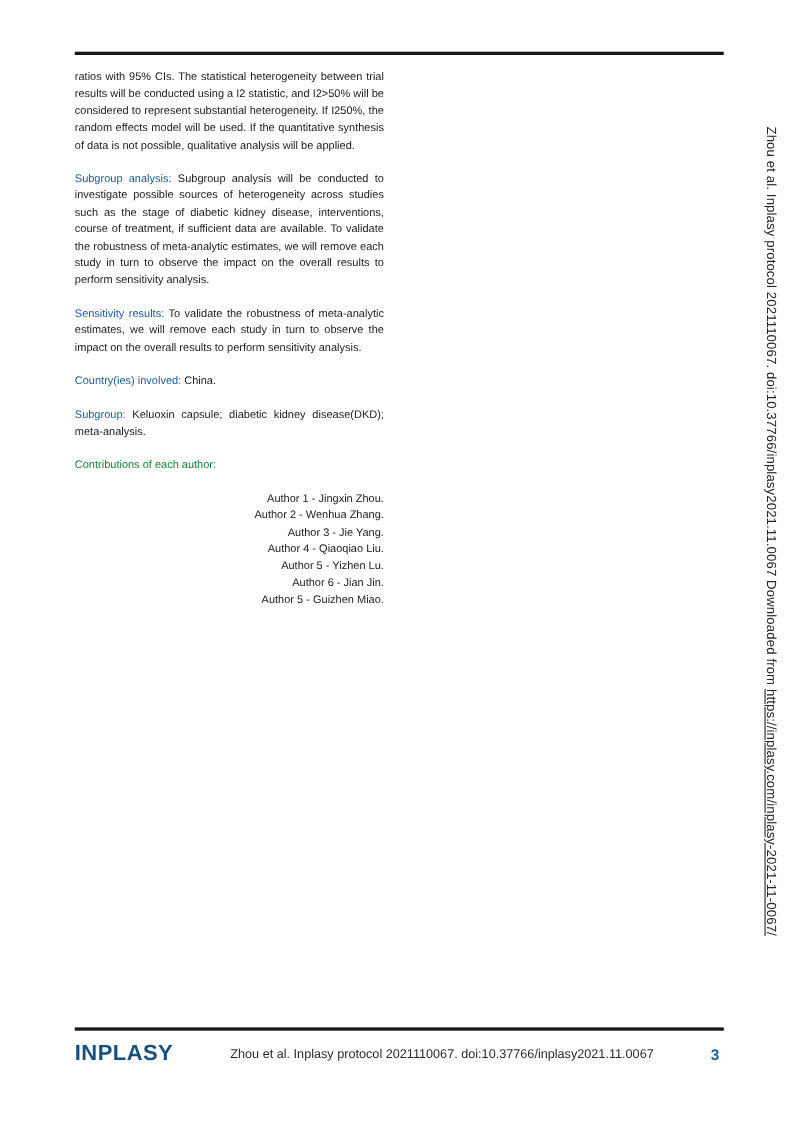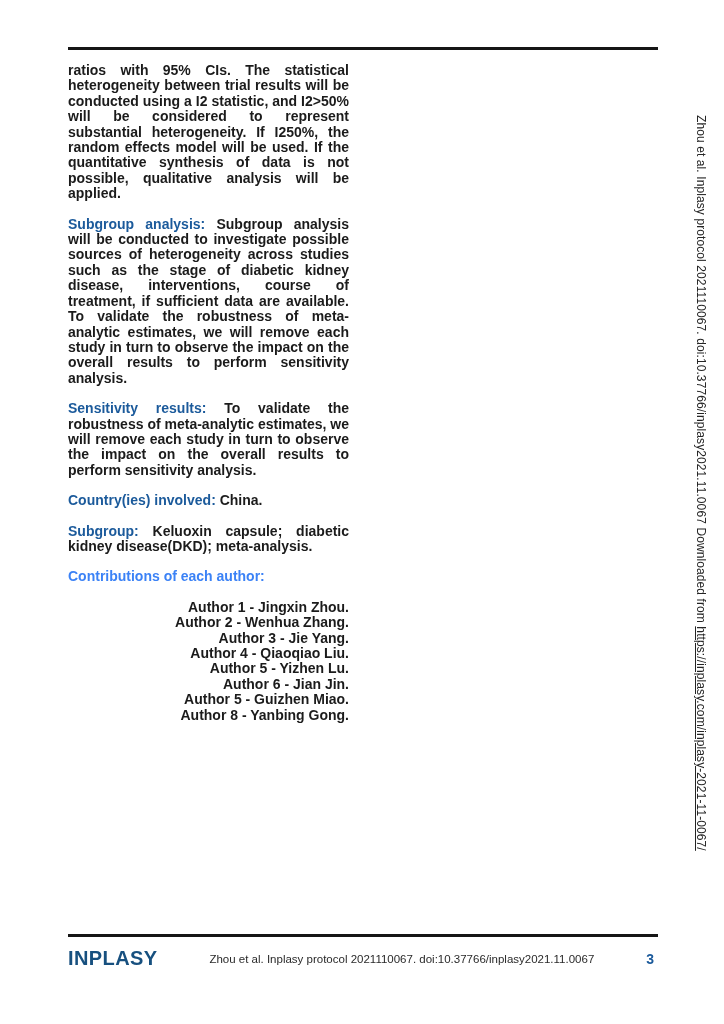--- a/index.html
+++ b/index.html
@@ -20,27 +20,27 @@
   }
   .rule-top { top: 47px; }
   .rule-bottom { top: 934px; }
 
   .content {
     position: absolute;
     left: 68px;
     top: 63px;
     width: 281px;
     color: #1b1b1b;
-    font-size: 14px;
+    font-size: 10px;
     line-height: 15.4px;
-    font-weight: bold;
+    font-weight: normal;
   }
   .content p { margin: 0 0 15px 0; text-align: justify; }
   .p-label { color: #1b5a9b; }
-  .contrib-heading { color: #3b82f6; margin: 0; text-align: left; }
+  .contrib-heading { color: #15803d; margin: 0; text-align: left; }
   .authors { margin: 0 0 15px 0; }
   .authors div { text-align: right; }
 
   .sidebar {
     position: absolute;
     left: 708px;
     top: 115px;
     transform-origin: 0 0;
     transform: rotate(90deg);
     white-space: nowrap;
@@ -98,21 +98,20 @@
 
     <p class="contrib-heading">Contributions of each author:</p>
     <div class="authors">
       <div>Author 1 - Jingxin Zhou.</div>
       <div>Author 2 - Wenhua Zhang.</div>
       <div>Author 3 - Jie Yang.</div>
       <div>Author 4 - Qiaoqiao Liu.</div>
       <div>Author 5 - Yizhen Lu.</div>
       <div>Author 6 - Jian Jin.</div>
       <div>Author 5 - Guizhen Miao.</div>
-      <div>Author 8 - Yanbing Gong.</div>
     </div>
 
   </div>
 
   <div class="sidebar"><span>Zhou et al. Inplasy protocol 2021110067. doi:10.37766/inplasy2021.11.0067 Downloaded from </span><span class="sidebar-url">https://inplasy.com/inplasy-2021-11-0067/</span></div>
 
   <div class="rule rule-bottom"></div>
 
   <div class="footer">
     <span class="footer-logo">INPLASY</span>

